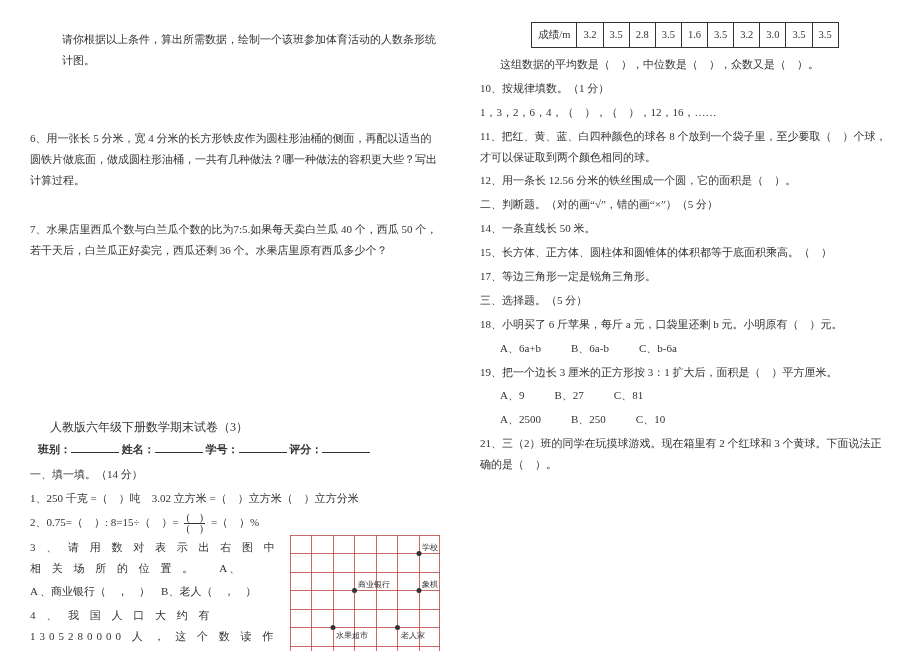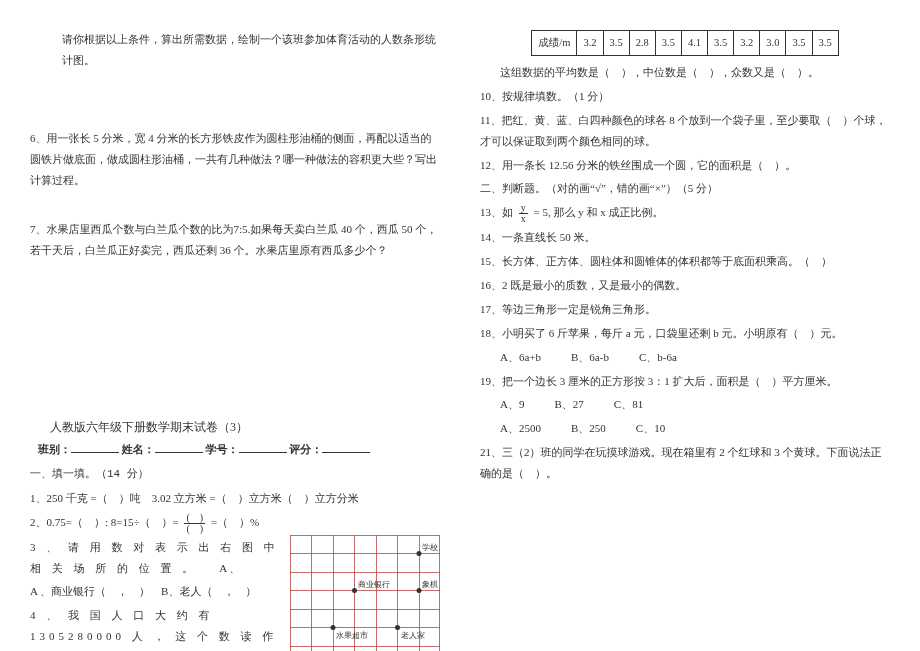--- a/index.html
+++ b/index.html
@@ -36,25 +36,25 @@
     font-weight: bold;
     margin-left: 8px;
     font-size: 11px;
   }
   .underline {
     display: inline-block;
     border-bottom: 1px solid #333;
     min-width: 48px;
     height: 10px;
   }
-  .section { margin-top: 2px; font-family: Liberation Mono, monospace; }
+  .section { margin-top: 2px; }
   .q { margin-top: 3px; }
   table.score {
     border-collapse: collapse;
-    margin: 12px auto 6px auto;
+    margin: 4px auto 6px auto;
   }
   table.score td {
     border: 1px solid #333;
     padding: 2px 6px;
     font-size: 10.5px;
     text-align: center;
     white-space: nowrap;
   }
   .frac {
     display: inline-block;
@@ -161,44 +161,42 @@
 
   <div class="col">
     <table class="score">
       <tbody>
           <tr>
         <td>成绩/m</td>
         <td>3.2</td>
             <td>3.5</td>
             <td>2.8</td>
         <td>3.5</td>
-            <td>4.1</td>
+            <td>1.6</td>
             <td>3.5</td>
         <td>3.2</td>
             <td>3.0</td>
             <td>3.5</td>
         <td>3.5</td>
       </tr>
     </tbody>
       </table>
 
     <div class="q indent2">这组数据的平均数是（　），中位数是（　），众数又是（　）。</div>
     <div class="q">10、按规律填数。（1 分）</div>
+    <div class="q">1，3，2，6，4，（　），（　），12，16，……</div>
     <div class="q">11、把红、黄、蓝、白四种颜色的球各 8 个放到一个袋子里，至少要取（　）个球，才可以保证取到两个颜色相同的球。</div>
     <div class="q">12、用一条长 12.56 分米的铁丝围成一个圆，它的面积是（　）。</div>
 
     <div class="q">二、判断题。（对的画“√”，错的画“×”）（5 分）</div>
-    <div class="q">
-      <span>13、如 </span><span class="frac"><span class="n">y</span><span class="d">x</span></span><span> = 5, 那么 y 和 x 成正比例。</span>
-    </div>
     <div class="q">14、一条直线长 50 米。</div>
     <div class="q">15、长方体、正方体、圆柱体和圆锥体的体积都等于底面积乘高。（　）</div>
-    <div class="q">16、2 既是最小的质数，又是最小的偶数。</div>
     <div class="q">17、等边三角形一定是锐角三角形。</div>
 
+    <div class="q">三、选择题。（5 分）</div>
     <div class="q">18、小明买了 6 斤苹果，每斤 a 元，口袋里还剩 b 元。小明原有（　）元。</div>
     <div class="q choices indent2">
       <span>A、6a+b</span><span>B、6a-b</span><span>C、b-6a</span>
     </div>
     <div class="q">19、把一个边长 3 厘米的正方形按 3：1 扩大后，面积是（　）平方厘米。</div>
     <div class="q choices indent2">
       <span>A、9</span><span>B、27</span><span>C、81</span>
     </div>
     <div class="q choices indent2">
       <span>A、2500</span><span>B、250</span><span>C、10</span>

